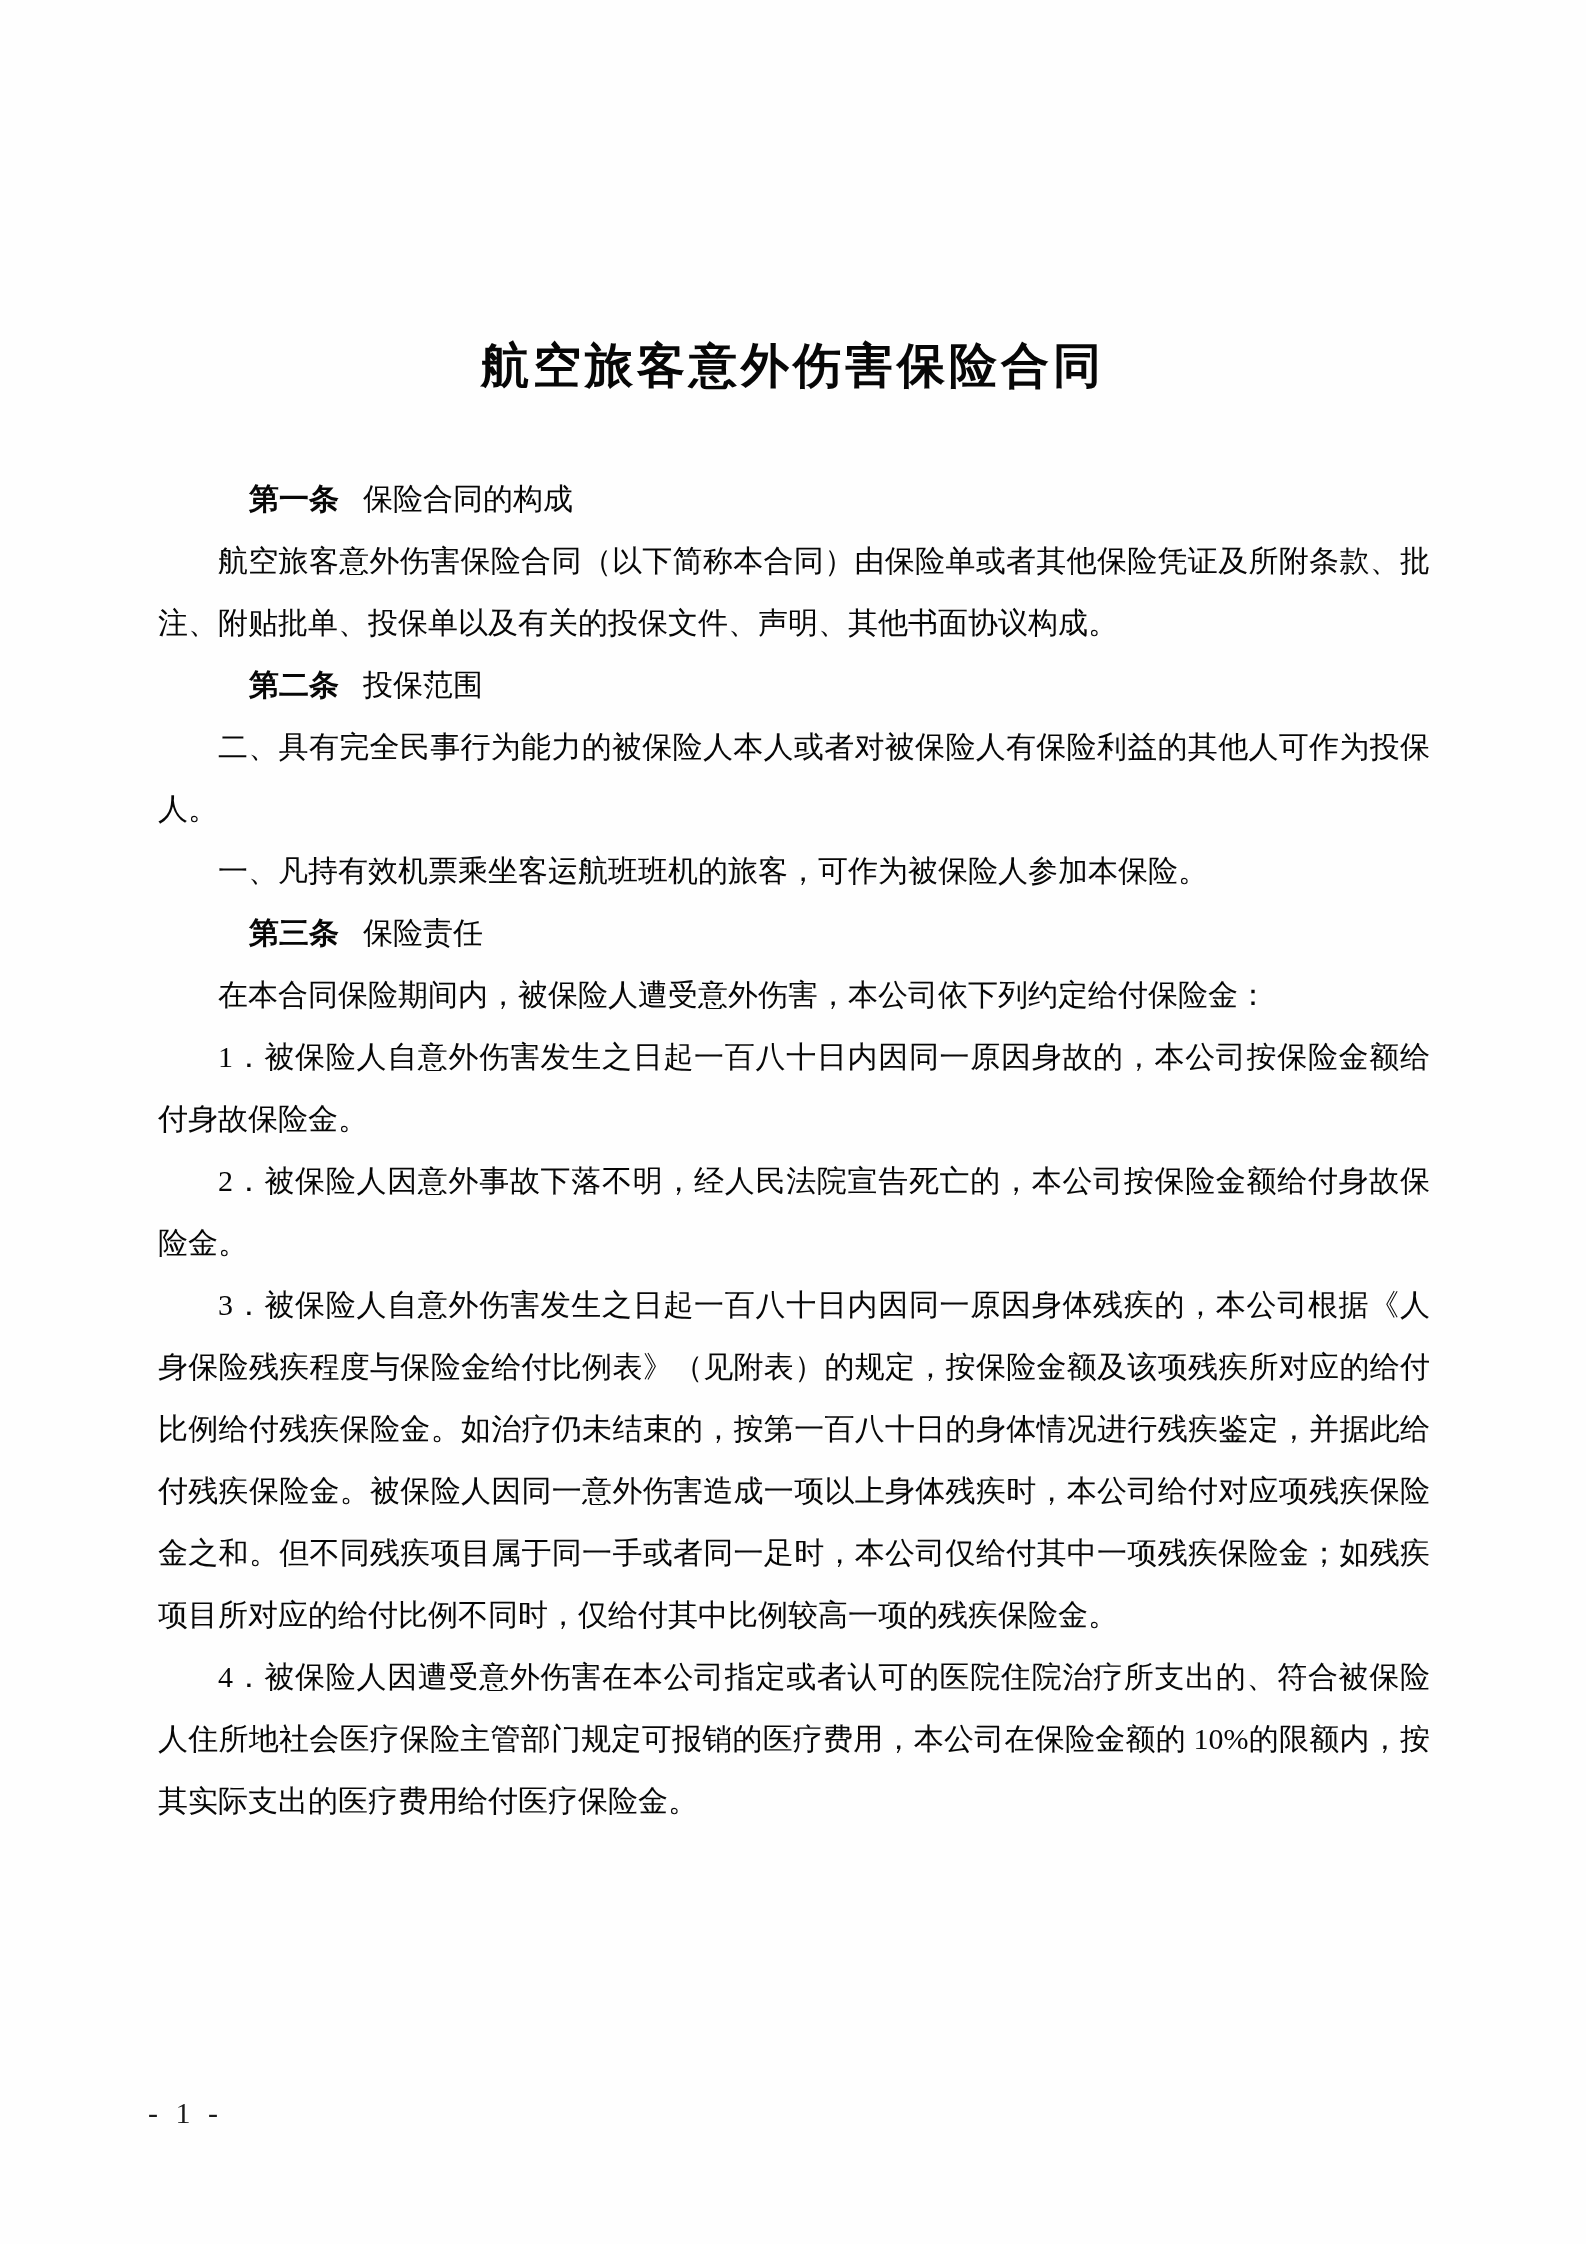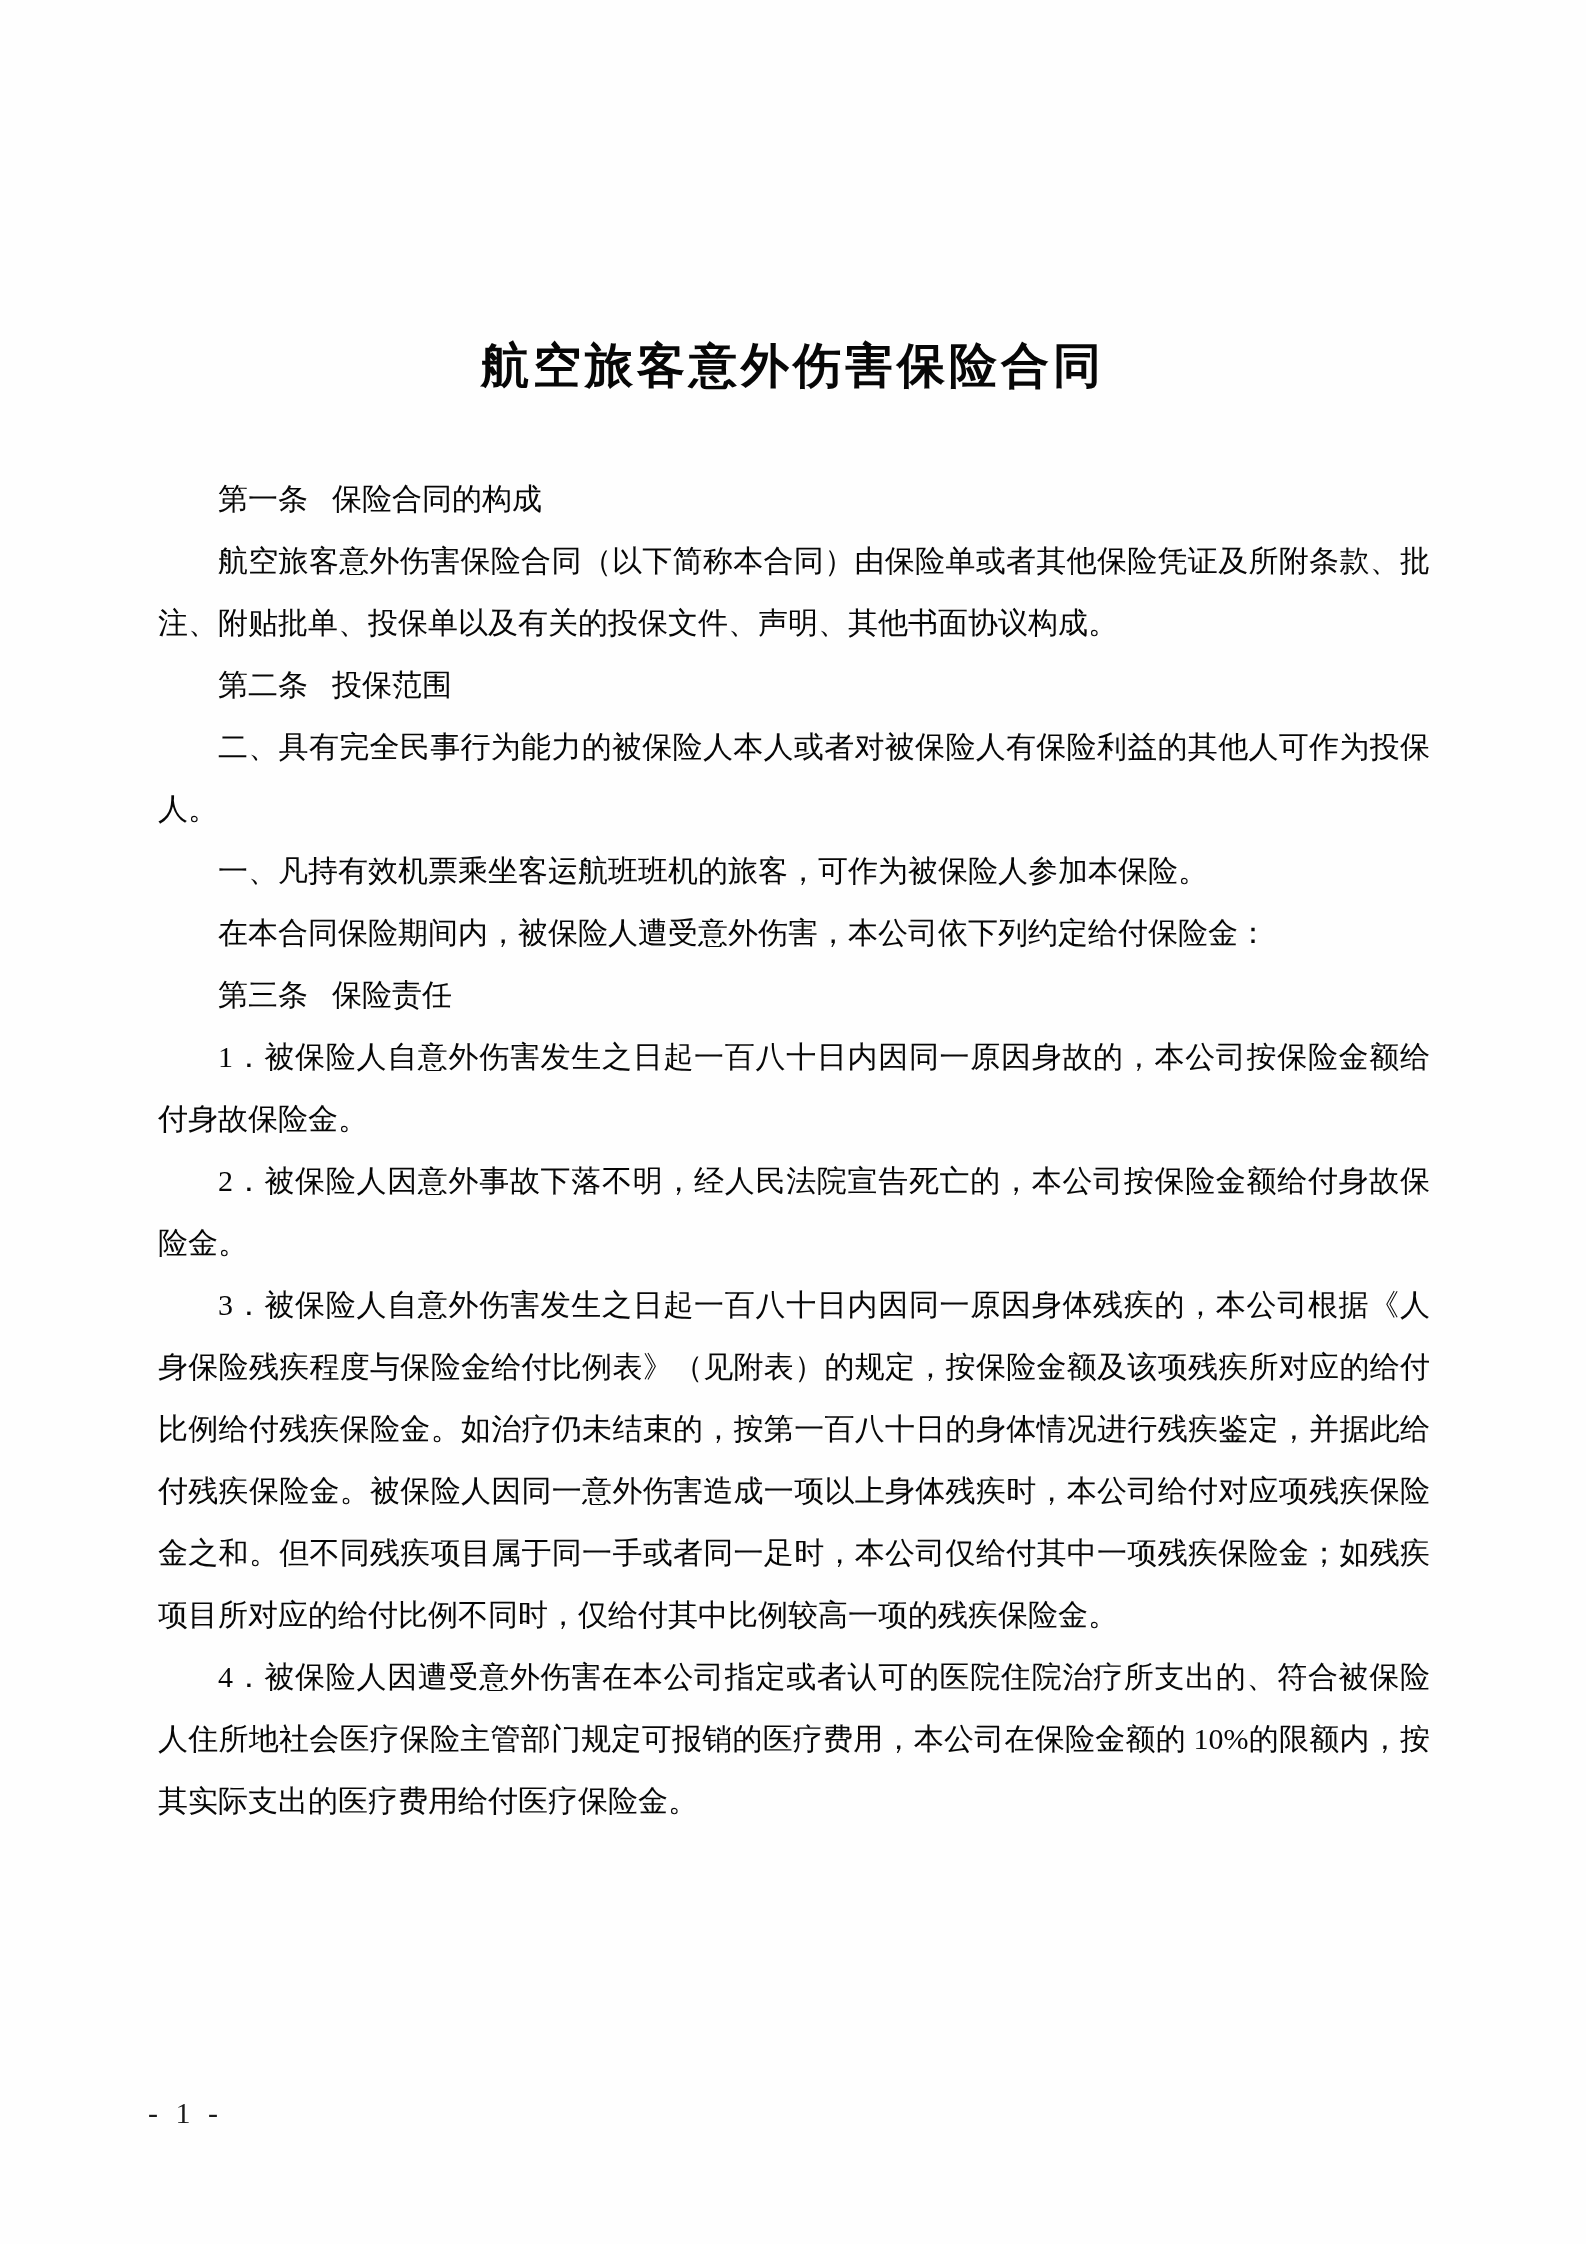--- a/index.html
+++ b/index.html
@@ -35,22 +35,23 @@
     line-height: 62px;
     text-align: justify;
     text-justify: inter-ideograph;
   }
   .para {
     margin: 0;
     text-indent: 2em;
     word-break: break-all;
   }
   .para.heading .term {
-    font-weight: normal;
+    font-weight: bold;
     margin-right: 0.8em;
+    margin-left: 31px;
   }
   .page-number {
     position: absolute;
     left: 148px;
     top: 2096px;
     font-size: 30px;
     letter-spacing: 5px;
     color: #1a1a1a;
   }
 </style>
@@ -66,23 +67,23 @@
     <p class="para heading"><span class="term">第一条</span><span class="hlabel">保险合同的构成</span></p>
 
     <p class="para">航空旅客意外伤害保险合同（以下简称本合同）由保险单或者其他保险凭证及所附条款、批注、附贴批单、投保单以及有关的投保文件、声明、其他书面协议构成。</p>
 
     <p class="para heading"><span class="term">第二条</span><span class="hlabel">投保范围</span></p>
 
     <p class="para">二、具有完全民事行为能力的被保险人本人或者对被保险人有保险利益的其他人可作为投保人。</p>
 
     <p class="para">一、凡持有效机票乘坐客运航班班机的旅客，可作为被保险人参加本保险。</p>
 
+    <p class="para heading"><span class="term">第三条</span><span class="hlabel">保险责任</span></p>
+
     <p class="para">在本合同保险期间内，被保险人遭受意外伤害，本公司依下列约定给付保险金：</p>
-
-    <p class="para heading"><span class="term">第三条</span><span class="hlabel">保险责任</span></p>
 
     <p class="para">1．被保险人自意外伤害发生之日起一百八十日内因同一原因身故的，本公司按保险金额给付身故保险金。</p>
 
     <p class="para">2．被保险人因意外事故下落不明，经人民法院宣告死亡的，本公司按保险金额给付身故保险金。</p>
 
     <p class="para">3．被保险人自意外伤害发生之日起一百八十日内因同一原因身体残疾的，本公司根据《人身保险残疾程度与保险金给付比例表》（见附表）的规定，按保险金额及该项残疾所对应的给付比例给付残疾保险金。如治疗仍未结束的，按第一百八十日的身体情况进行残疾鉴定，并据此给付残疾保险金。被保险人因同一意外伤害造成一项以上身体残疾时，本公司给付对应项残疾保险金之和。但不同残疾项目属于同一手或者同一足时，本公司仅给付其中一项残疾保险金；如残疾项目所对应的给付比例不同时，仅给付其中比例较高一项的残疾保险金。</p>
 
     <p class="para">4．被保险人因遭受意外伤害在本公司指定或者认可的医院住院治疗所支出的、符合被保险人住所地社会医疗保险主管部门规定可报销的医疗费用，本公司在保险金额的 10%的限额内，按其实际支出的医疗费用给付医疗保险金。</p>
 
 

